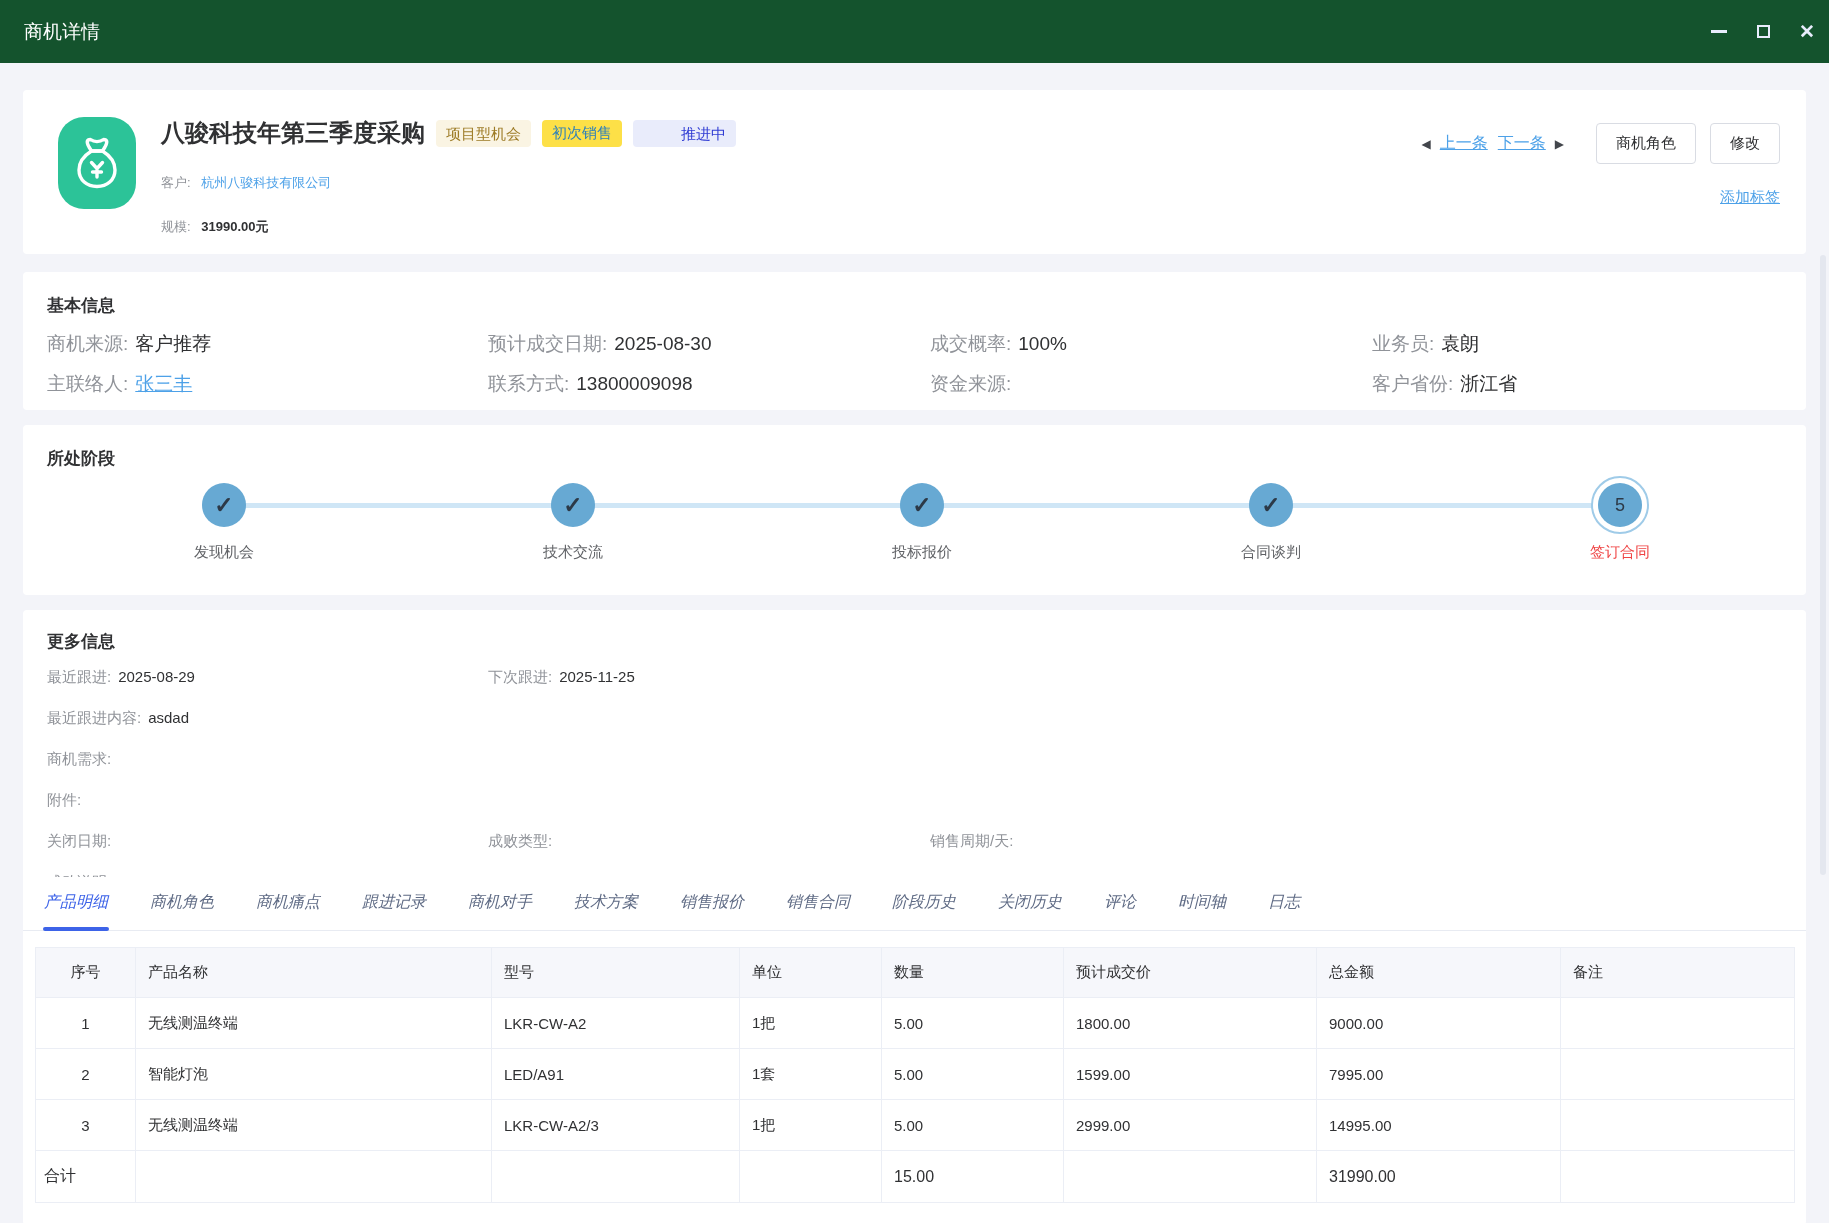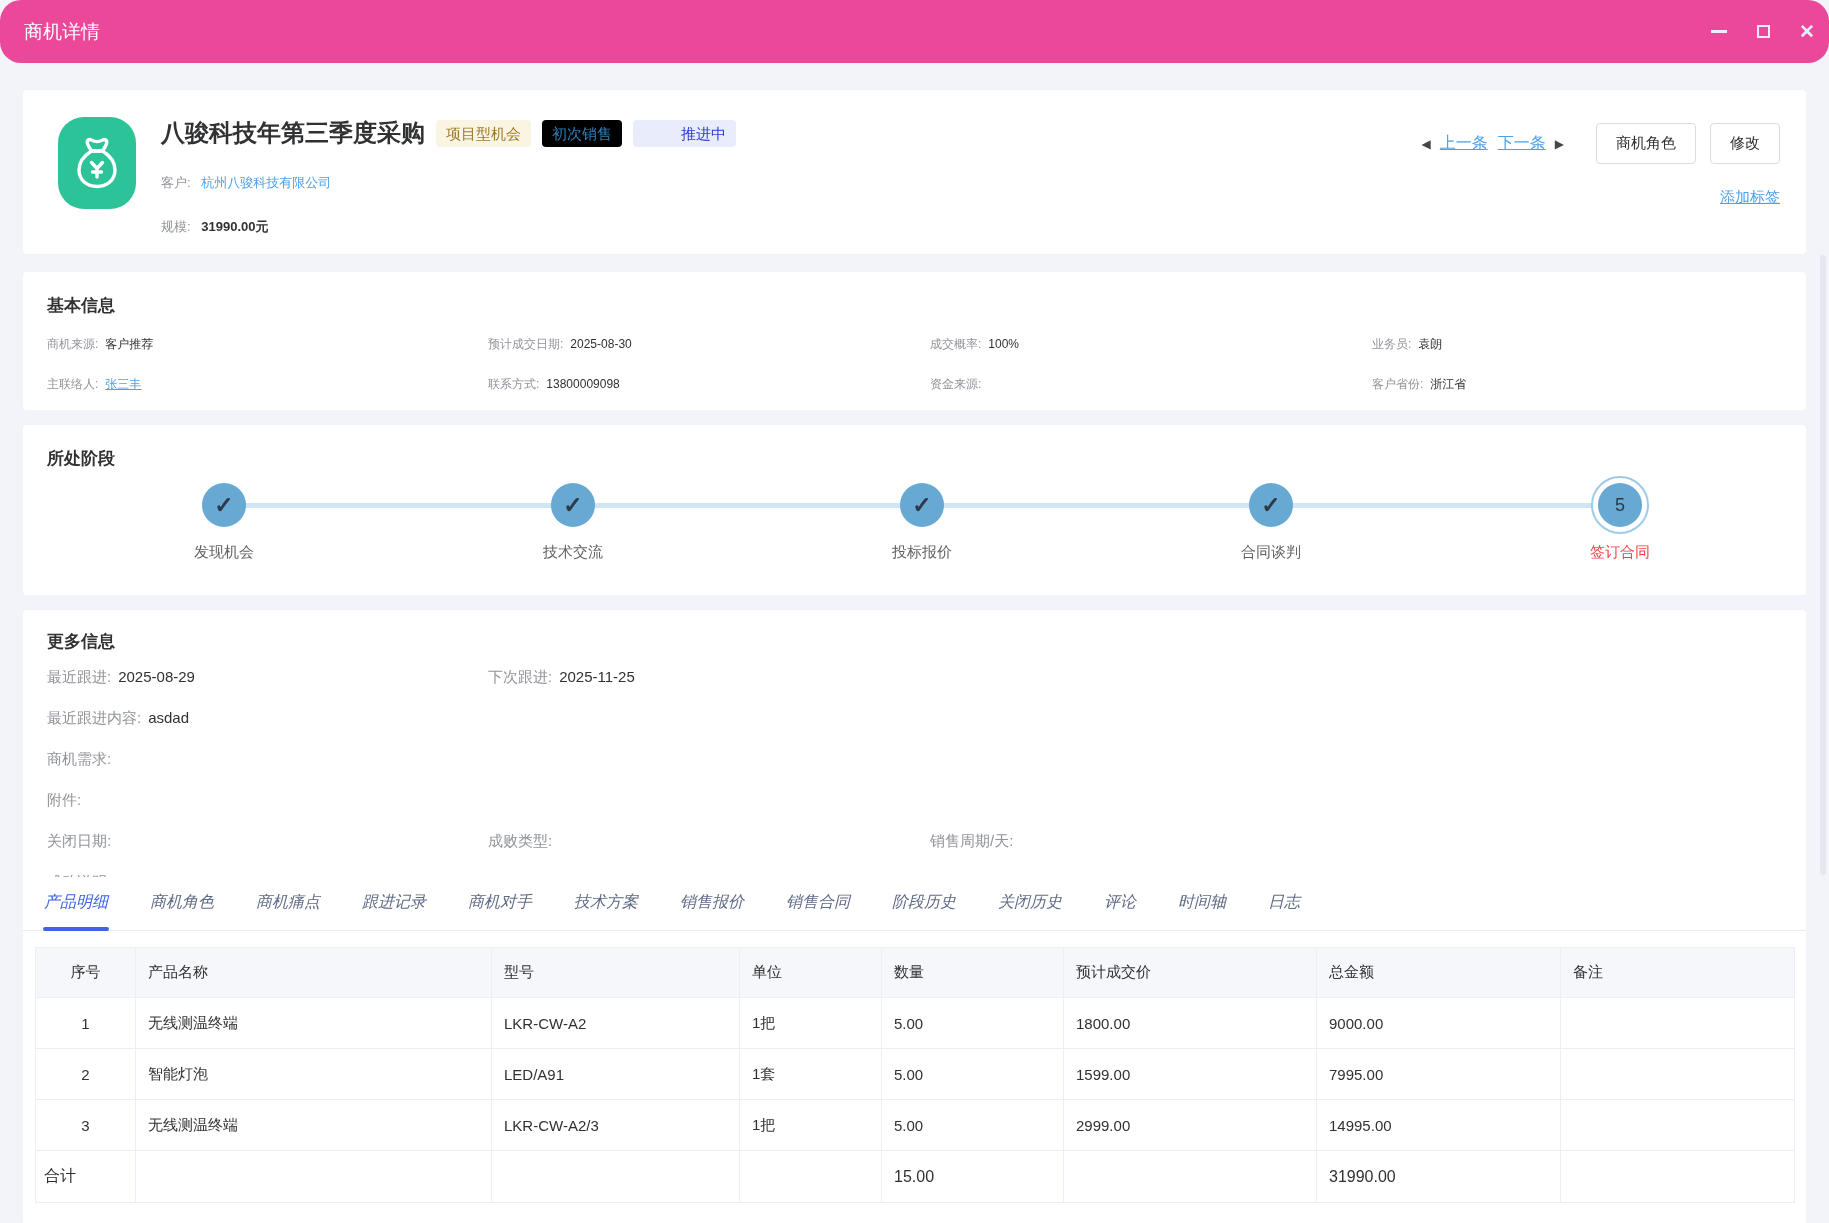--- a/index.html
+++ b/index.html
@@ -4,63 +4,63 @@
 <style>
   * { box-sizing: border-box; }
   html,body { margin:0; padding:0; }
   body {
     width:1829px; height:1223px; overflow:hidden;
     background:#f3f4f9;
     font-family:"Liberation Sans", sans-serif;
     color:#303133;
   }
   
-  .titlebar { height:63px; background:#ec4899; display:flex; align-items:center; padding-left:24px;border-radius:21px; }
+  .titlebar { height:63px; background:#14532d; display:flex; align-items:center; padding-left:24px; }
   .titlebar-title { color:#ffffff; font-size:19px; }
   .win-controls { margin-left:auto; display:flex; align-items:center; gap:24px; padding-right:12px; color:#e9edfd; }
   .win-btn { width:20px; height:20px; display:flex; align-items:center; justify-content:center; cursor:pointer; }
   .glyph-minus { width:16px; height:3px; background:currentColor; display:block; }
   .glyph-square { width:13px; height:13px; border:2px solid currentColor; display:block; }
   .glyph-close { font-size:19px; font-weight:700; line-height:1; }
 
   
   .content { padding:27px 23px 0; }
   .card { background:#ffffff; border-radius:4px; }
 
   
   .header-card { height:164px; display:flex; padding:27px 26px 0 35px; margin-bottom:18px; }
   .opp-icon { width:78px; height:92px; border-radius:26px; background:#2cc398; flex:0 0 auto;
               display:flex; align-items:center; justify-content:center; }
   .opp-main { margin-left:25px; }
   .title-row { display:flex; align-items:center; gap:11px; }
   .opp-title { font-size:24px; font-weight:700; margin:0; color:#303133; white-space:nowrap; }
   .tag { font-size:15px; padding:6px 10px; border-radius:4px; line-height:1; white-space:nowrap; }
   .tag-gold   { background:#faf4e3; color:#9d7b26; }
-  .tag-sky    { background:#000000; color:#2e80ba; }
+  .tag-sky    { background:#fde047; color:#2e80ba;font-family:Liberation Serif, serif; }
   .tag-indigo { background:#e9ecfb; color:#2f3bd3;padding-left:48px; }
   .kv-row { margin-top:24px; font-size:13px; line-height:20px; }
   .k { color:#909399; margin-right:7px; }
   .v { color:#303133; }
   .v-bold { font-weight:700; }
   .link { color:#4da1e8; text-decoration:none; cursor:pointer; }
   .link.u { text-decoration:underline; }
 
   .opp-side { margin-left:auto; display:flex; flex-direction:column; align-items:flex-end; padding-top:6px; }
   .side-top { display:flex; align-items:center; }
   .nav-arrow { color:#43464c; font-size:12px; padding:0 4px; cursor:pointer; }
   .nav-link { font-size:16px; margin:0 5px; }
   .btn { margin-left:14px; padding:10px 19px; background:#ffffff; border:1px solid #d9dce3; border-radius:4px;
          font-size:15px; color:#303133; cursor:pointer; font-family:inherit; white-space:nowrap; }
   .btn-first { margin-left:28px; }
   .side-bottom { margin-top:24px; font-size:15px; }
 
   
   .info-card { height:138px; padding:22px 24px; margin-bottom:15px; }
   .sec-title { font-size:17px; font-weight:700; color:#303133; margin:0; }
-  .grid4 { display:grid; grid-template-columns:441px 442px 442px 1fr; font-size:12px; line-height:22px; }
+  .grid4 { display:grid; grid-template-columns:441px 442px 442px 1fr; font-size:19px; line-height:22px; }
   .info-card .grid4 { margin-top:16px; }
   .info-card .grid4 + .grid4 { margin-top:18px; }
 
   
   .stage-card { height:170px; margin-bottom:15px; position:relative; padding:22px 24px; }
   .step-line { position:absolute; left:201px; width:1396px; top:78px; height:5px; background:#cfe6f6; }
   .step { position:absolute; top:0; width:160px; height:100%; }
   .step-circle { position:absolute; top:58px; left:50%; transform:translateX(-50%);
                  width:44px; height:44px; border-radius:50%; background:#67a9d3;
                  display:flex; align-items:center; justify-content:center; }

